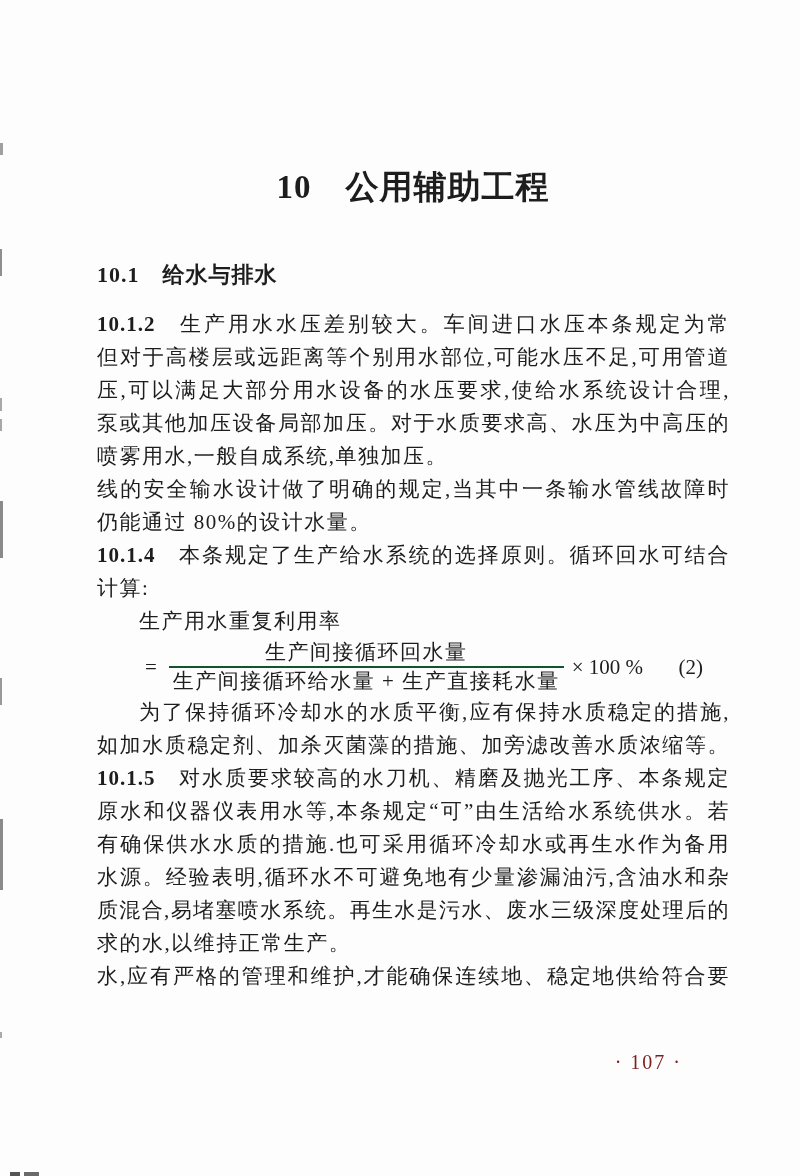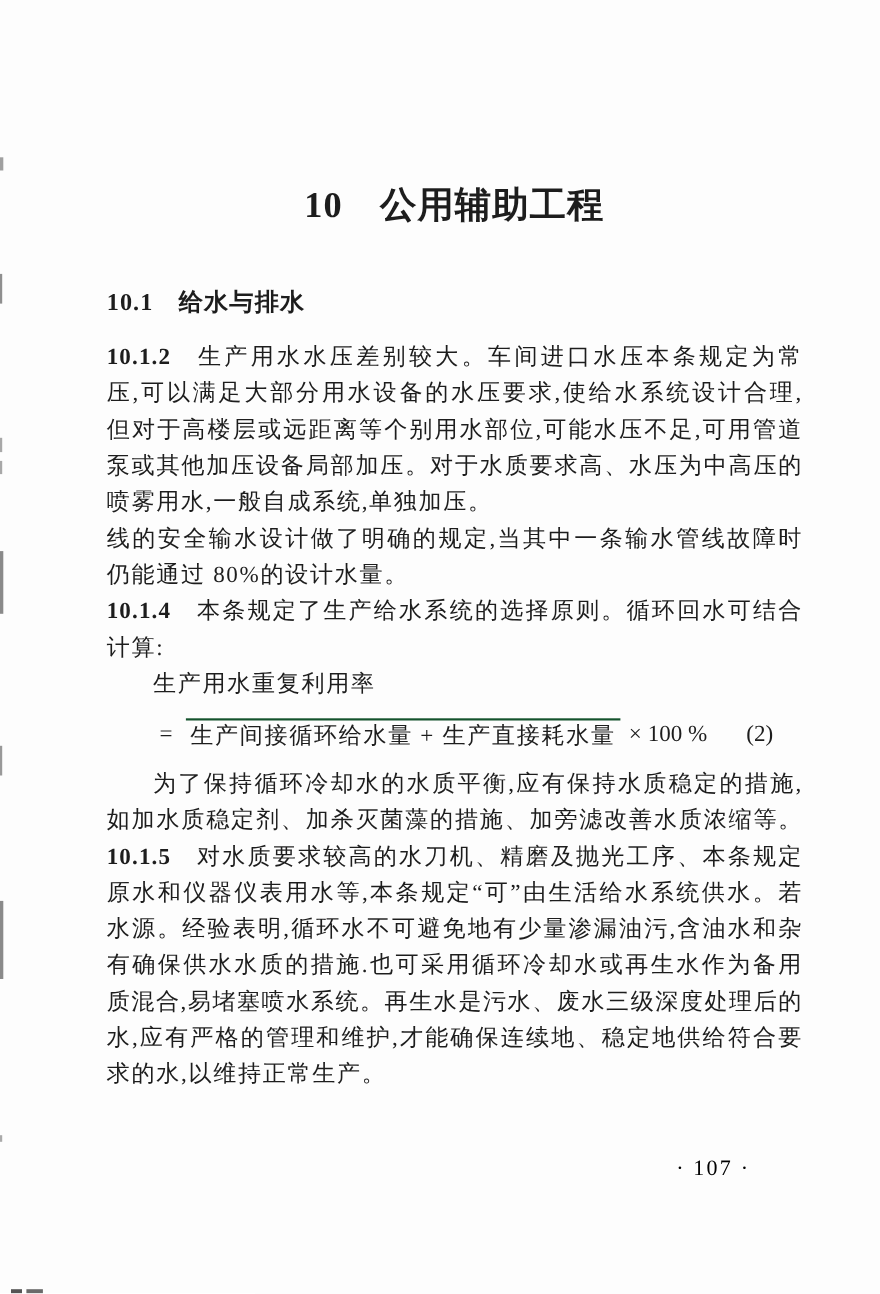--- a/index.html
+++ b/index.html
@@ -90,77 +90,78 @@
   }
   .multiplier { margin-left: 8px; white-space: nowrap; text-align: right; }
   .eq-number { margin-left: auto; }
   .note-block { margin-top: 2px; }
   .page-number {
     position: absolute;
     top: 1051px;
     right: 118px;
     font-size: 20px;
     letter-spacing: 2px;
-    color: #000000;
+    color: #7f1d1d;
   }
   .artifact { position: absolute; }
 </style>
 </head>
 <body>
 
 <div class="page">
 
   <div class="content">
 
     <div class="chapter-title">10　公用辅助工程</div>
 
     <div class="section-title">10.1　给水与排水</div>
 
     <div class="para first">
       <div class="line"><b class="clause">10.1.2</b><span>生产用水水压差别较大。车间进口水压本条规定为常</span></div>
+      <div class="line">但对于高楼层或远距离等个别用水部位,可能水压不足,可用管道</div>
       <div class="line">压,可以满足大部分用水设备的水压要求,使给水系统设计合理,</div>
-      <div class="line">但对于高楼层或远距离等个别用水部位,可能水压不足,可用管道</div>
       <div class="line">泵或其他加压设备局部加压。对于水质要求高、水压为中高压的</div>
       <div class="line short">喷雾用水,一般自成系统,单独加压。</div>
     </div>
 
     <div class="para">
       <div class="line">线的安全输水设计做了明确的规定,当其中一条输水管线故障时</div>
       <div class="line short">仍能通过 80%的设计水量。</div>
     </div>
 
     <div class="para">
       <div class="line"><b class="clause">10.1.4</b><span>本条规定了生产给水系统的选择原则。循环回水可结合</span></div>
       <div class="line short">计算:</div>
     </div>
 
     <div class="formula-intro">生产用水重复利用率</div>
 
     <div class="formula-line">
       <span class="eq-sign">=</span>
       <span class="fraction">
+        <span class="numerator">生产间接循环回水量</span>
         <span class="denominator">生产间接循环给水量 + 生产直接耗水量</span>
       </span>
       <span class="multiplier">× 100 %</span>
       <span class="eq-number">(2)</span>
     </div>
 
     <div class="para note-block">
       <div class="line indent">为了保持循环冷却水的水质平衡,应有保持水质稳定的措施,</div>
       <div class="line">如加水质稳定剂、加杀灭菌藻的措施、加旁滤改善水质浓缩等。</div>
     </div>
 
     <div class="para">
       <div class="line"><b class="clause">10.1.5</b><span>对水质要求较高的水刀机、精磨及抛光工序、本条规定</span></div>
       <div class="line">原水和仪器仪表用水等,本条规定“可”由生活给水系统供水。若</div>
+      <div class="line">有确保供水水质的措施.也可采用循环冷却水或再生水作为备用</div>
       <div class="line">水源。经验表明,循环水不可避免地有少量渗漏油污,含油水和杂</div>
-      <div class="line">有确保供水水质的措施.也可采用循环冷却水或再生水作为备用</div>
       <div class="line">质混合,易堵塞喷水系统。再生水是污水、废水三级深度处理后的</div>
+      <div class="line short">求的水,以维持正常生产。</div>
       <div class="line">水,应有严格的管理和维护,才能确保连续地、稳定地供给符合要</div>
-      <div class="line short">求的水,以维持正常生产。</div>
     </div>
 
   </div>
 
   <div class="page-number">· 107 ·</div>
 
   <div class="artifact" style="left:0;top:143px;width:3px;height:12px;background:#a0a0a0;"></div>
   <div class="artifact" style="left:0;top:249px;width:2px;height:27px;background:#8f8f8f;"></div>
   <div class="artifact" style="left:0;top:398px;width:2px;height:13px;background:#a8a8a8;"></div>
   <div class="artifact" style="left:0;top:419px;width:2px;height:12px;background:#a8a8a8;"></div>

